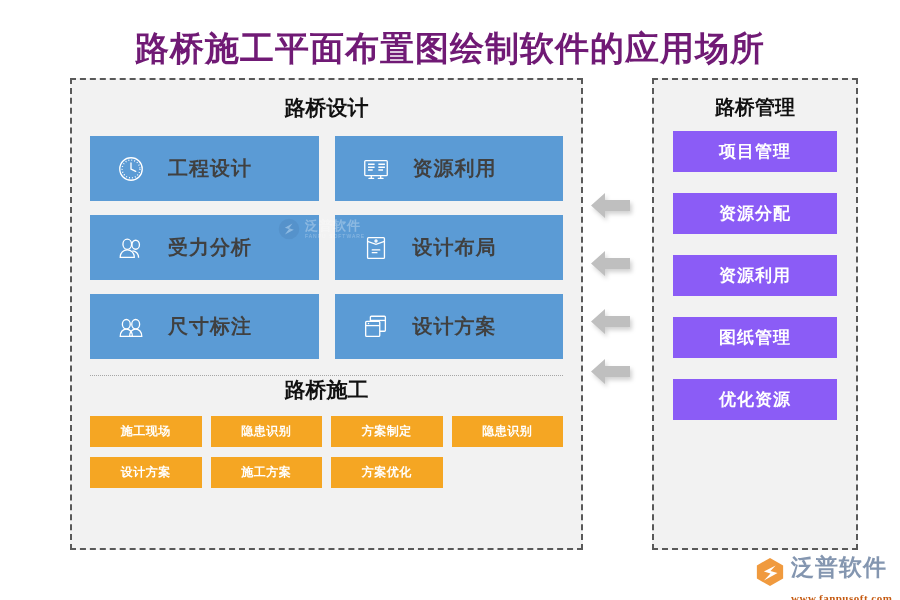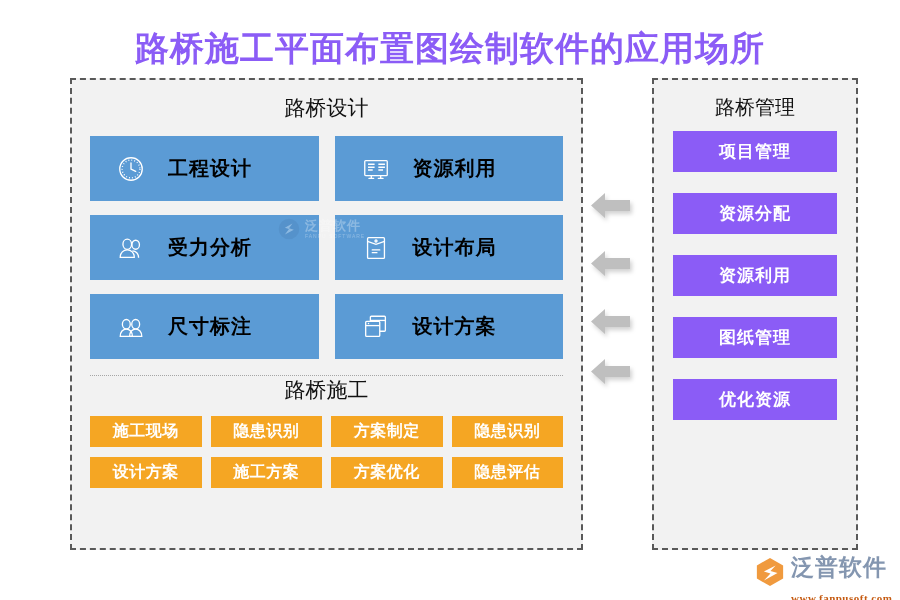--- a/index.html
+++ b/index.html
@@ -12,38 +12,38 @@
   }
 
   
   #page-title {
     position:absolute;
     top:26px; left:0; width:900px;
     text-align:center;
     font-family:"Liberation Serif", serif;
     font-size:34px;
     font-weight:bold;
-    color:#8b5cf6;
+    color:#701a75;
     letter-spacing:1px;
     white-space:nowrap;
   }
 
   
   .panel {
     position:absolute;
     background:#f2f2f2;
     border:2px dashed #595959;
   }
   #design-panel { left:70px; top:78px; width:513px; height:472px; }
   #manage-panel { left:652px; top:78px; width:206px; height:472px; }
 
   .section-title {
     text-align:center;
     font-family:"Liberation Serif", serif;
-    font-weight:normal;
+    font-weight:bold;
     color:#111111;
     font-size:21px;
   }
   #design-title  { margin-top:14px; }
   #constr-title  { font-size:21px; }
   #manage-title  { margin-top:14px; font-size:20px; }
 
   
   .card-grid {
     margin:14px auto 0 auto;
@@ -61,21 +61,21 @@
     padding-left:26px;
     gap:22px;
     cursor:pointer;
   }
   .feature-card .icon { width:30px; height:30px; flex:0 0 30px; display:block; }
   .feature-card .icon svg { width:30px; height:30px; display:block; }
   .feature-card .label {
     font-family:"Liberation Serif", serif;
     font-weight:bold;
     font-size:20px;
-    color:#000000;
+    color:#404040;
     letter-spacing:1px;
   }
 
   
   #divider {
     width:473px;
     margin:16px auto 0 auto;
     border-top:1px dotted #a6a6a6;
   }
 
@@ -88,21 +88,21 @@
     gap:10px 9px;
   }
   .tag {
     background:#f5a623;
     height:31px;
     display:flex;
     align-items:center;
     justify-content:center;
     font-family:"Liberation Serif", serif;
     font-weight:bold;
-    font-size:16px;
+    font-size:12px;
     color:#ffffff;
     letter-spacing:0.5px;
     cursor:pointer;
   }
 
   
   .manage-list {
     margin:10px auto 0 auto;
     width:164px;
     display:flex;
@@ -260,21 +260,20 @@
   <div class="section-title" id="constr-title">路桥施工</div>
 
   <div class="tag-grid">
     <div class="tag">施工现场</div>
     <div class="tag">隐患识别</div>
     <div class="tag">方案制定</div>
     <div class="tag">隐患识别</div>
     <div class="tag">设计方案</div>
     <div class="tag">施工方案</div>
     <div class="tag">方案优化</div>
-    <div class="tag">隐患评估</div>
   </div>
 
 </div>
 
 <div class="arrow" id="arrow-1">
   <svg viewBox="0 0 41 31">
       <path d="M1 15.5 L15 3 V10 H40 V21 H15 V28 Z" fill="#bfbfbf"></path>
     </svg>
 </div>
 <div class="arrow" id="arrow-2">

